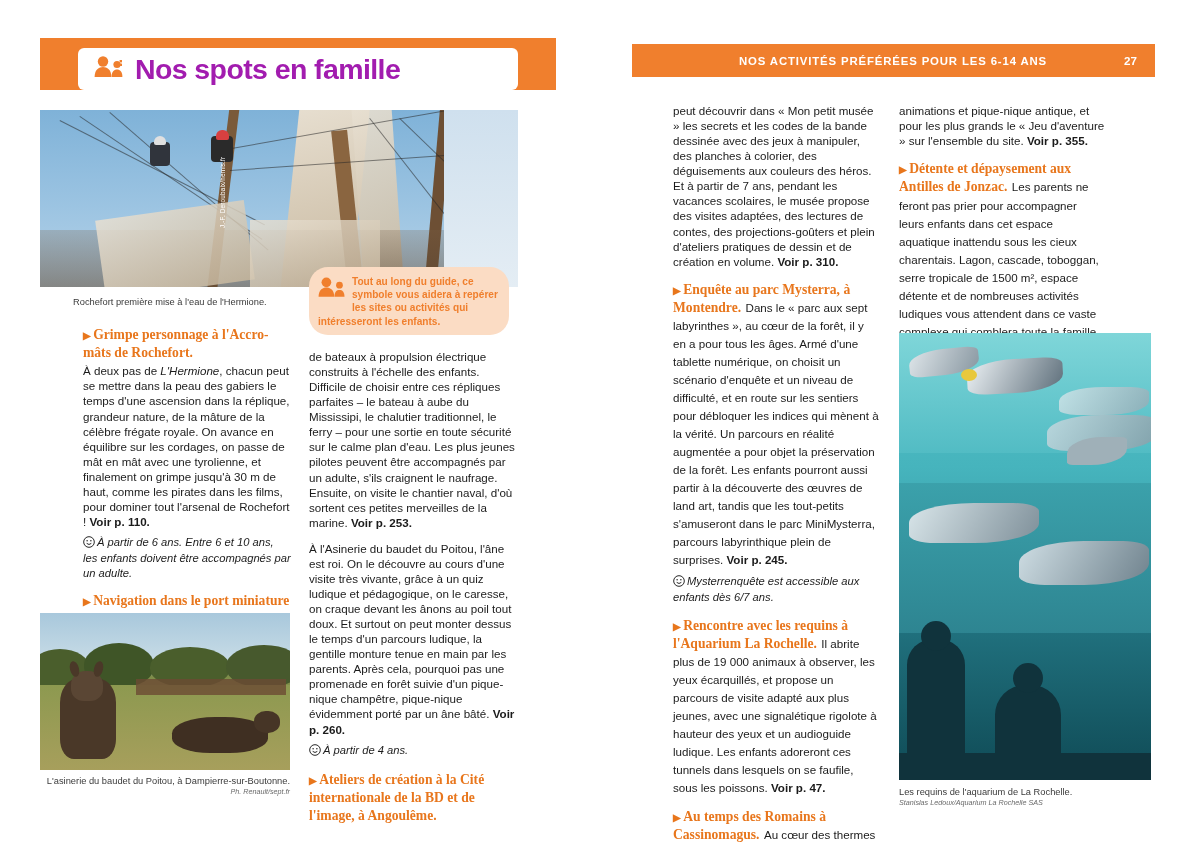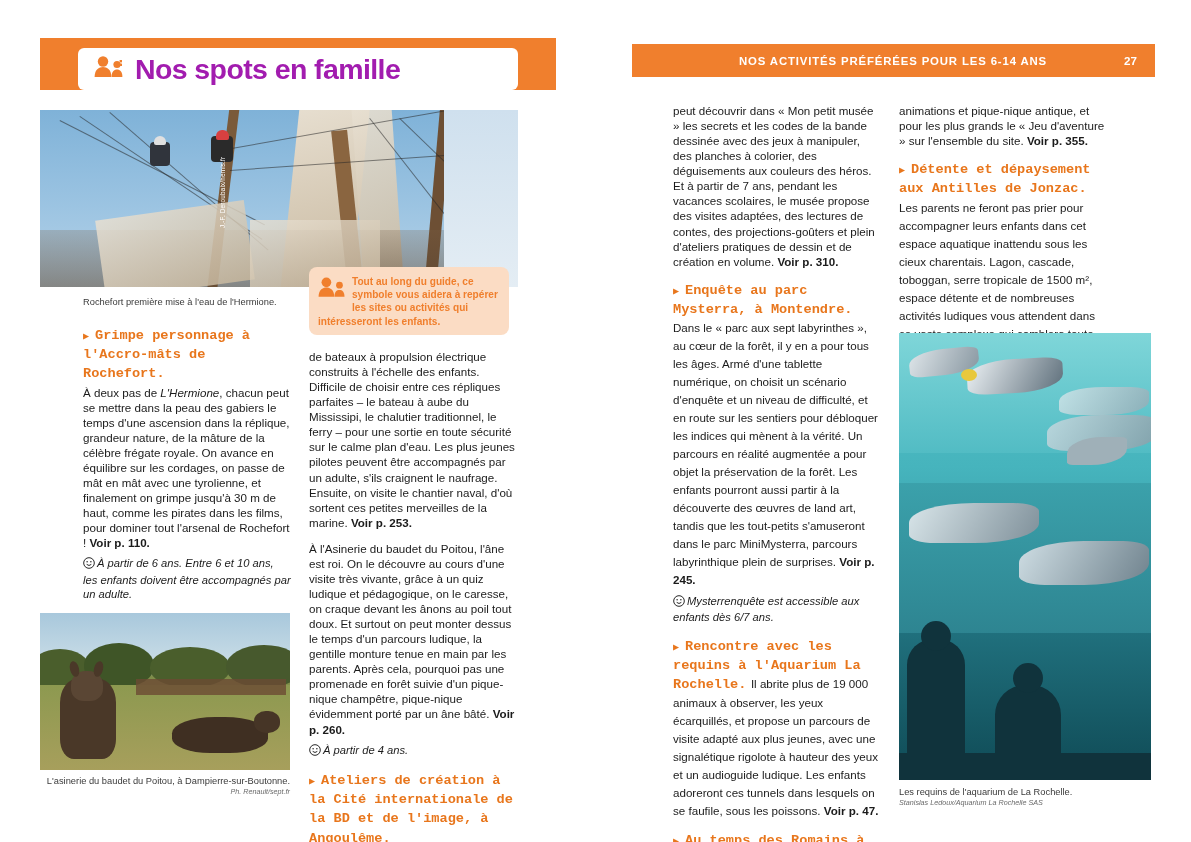--- a/index.html
+++ b/index.html
@@ -42,56 +42,56 @@
     letter-spacing: .2px;
   }
   .cap {
     font-size: 9.3px; color: #3a3a3a; line-height: 1.32;
   }
   .cap-credit { font-size: 7.2px; font-style: italic; color: #6a6a6a; }
 
   
   .callout {
     position: absolute; left: 309px; top: 267px; width: 200px; height: 68px;
-    background: #FBDCC4; border-radius: 8px;
+    background: #FBDCC4; border-radius: 19px;
     padding: 8px 10px 8px 9px;
   }
   .callout p {
     font-size: 10.1px; font-weight: bold; color: #F07F2D;
     line-height: 1.31; text-align: left;
   }
   .callout .ci { float: left; margin: 2px 6px 0 0; }
 
   
   .col { position: absolute; }
   .col p, .col .para {
     font-size: 11.6px; line-height: 1.30; color: #1b1b1b;
     text-align: left; margin-bottom: 0;
   }
   h3.head {
-    font-family: Liberation Mono, monospace;
+    font-family: Liberation Serif, serif;
     font-weight: bold; font-size: 13.6px; color: #E8761C;
     line-height: 1.19; margin: 12px 0 1px 0; display: inline;
   }
   .head-wrap { margin-top: 11px; }
   .head-wrap:first-child { margin-top: 0; }
   .arrow { color: #E8761C; font-size: 10px; }
   .bold { font-weight: bold; }
   .ital { font-style: italic; }
   .agenote {
     font-size: 11.2px; font-style: italic; line-height: 1.29;
     color: #1b1b1b; margin-top: 6px; display: block;
   }
   .smiley { vertical-align: -2px; margin-right: 2px; }
 
   
   .photo { position: absolute; overflow: hidden; }
   .ph-donkey { left: 40px; top: 613px; width: 250px; height: 157px; }
   .cap-donkey { position: absolute; left: 40px; top: 775px; width: 250px; text-align: right; }
-  .cap-hermione { position: absolute; left: 83px; top: 291px; width: 210px; }
+  .cap-hermione { position: absolute; left: 73px; top: 291px; width: 210px; }
 
   
   .rh-band {
     position: absolute; left: 36px; top: 44px; width: 523px; height: 33px;
     background: #F07F2D; display: flex; align-items: center;
   }
   .rh-title {
     flex: 1; text-align: center; color: #ffffff; font-weight: bold;
     font-size: 11.4px; letter-spacing: .85px; padding-left: 30px;
   }

